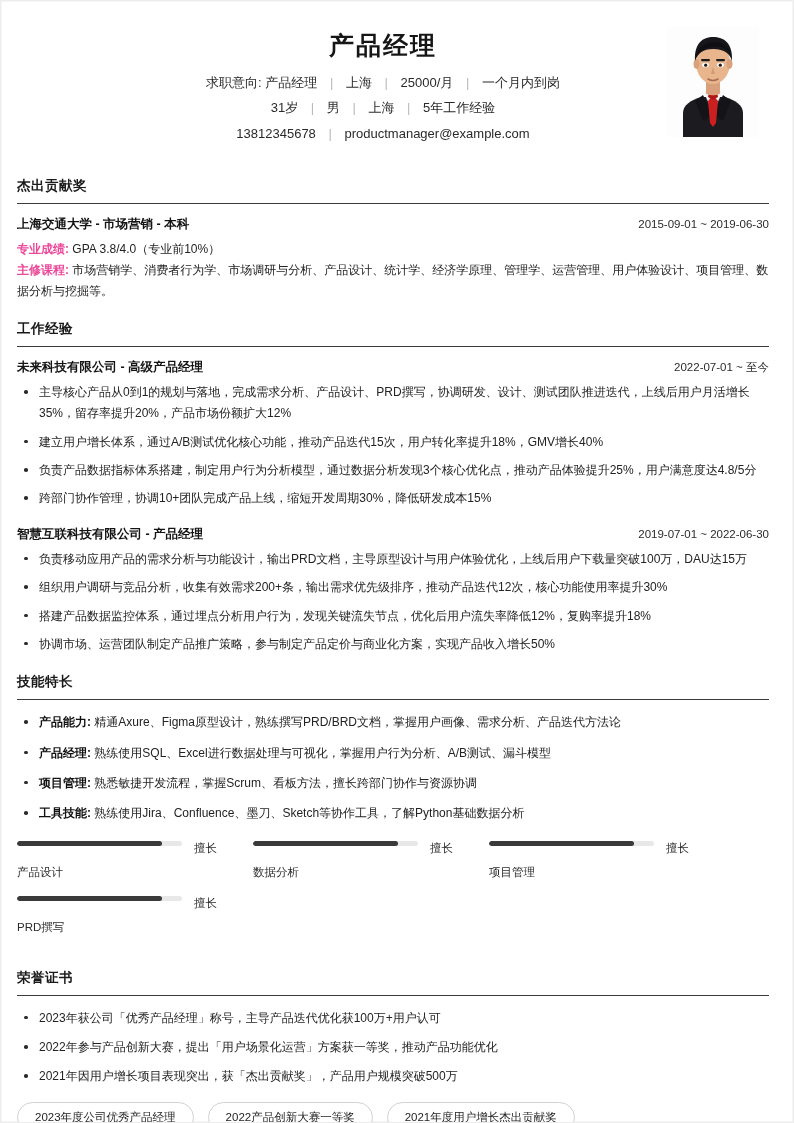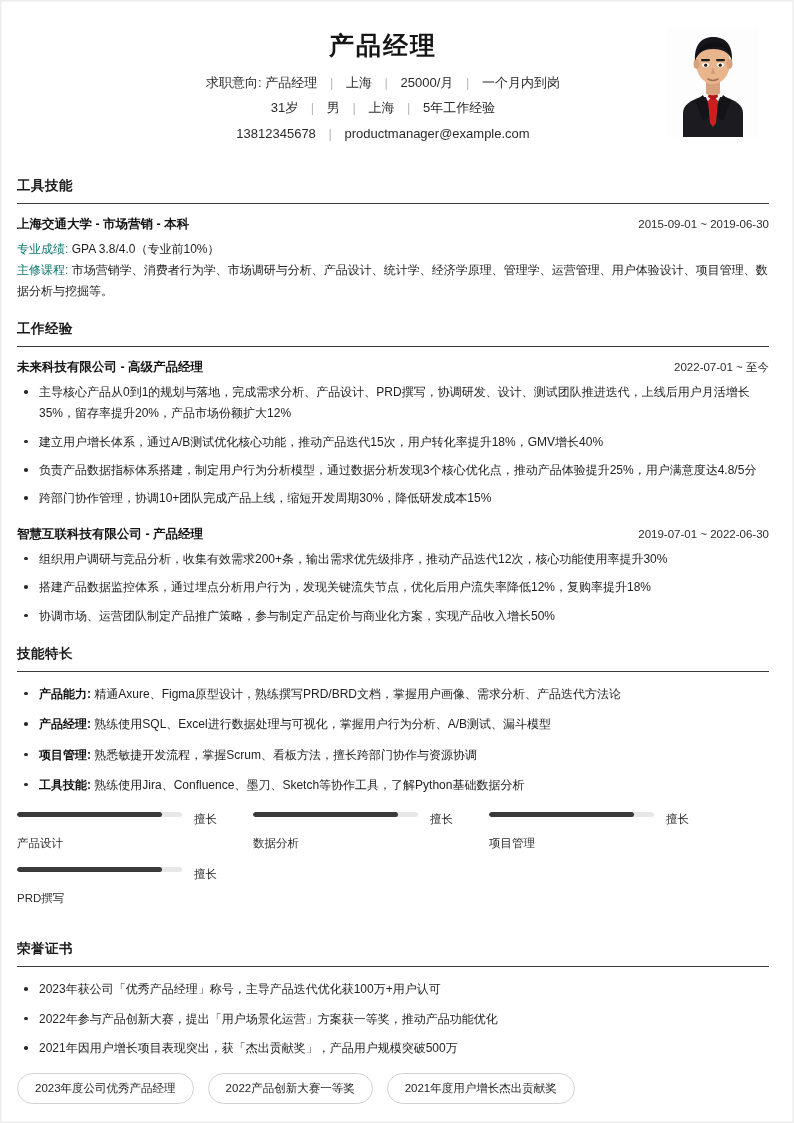--- a/index.html
+++ b/index.html
@@ -114,21 +114,21 @@
     font-size: 11.5px;
     color: #2b2b2b;
     white-space: nowrap;
     padding-left: 16px;
   }
   .detail-line {
     font-size: 12px;
     color: #232323;
     line-height: 1.75;
   }
-  .detail-line b { font-weight: normal; color: #0f766e; }
+  .detail-line b { font-weight: bold; color: #ec4899; }
 
   
   ul.bullets {
     list-style: none;
     margin: 0;
     padding: 0;
   }
   ul.bullets > li {
     position: relative;
     padding-left: 22px;
@@ -281,21 +281,21 @@
           <circle cx="53.3" cy="38.2" r="1.6" fill="#221a14"></circle>
 
           <path d="M46 40 L44 47 L48 47 Z" fill="#d39b74"></path>
 
           <path d="M41 52 Q46 55 51 52" stroke="#a86a50" stroke-width="1.5" fill="none" stroke-linecap="round"></path>
         </svg>
       </div>
     </div>
 
     <div class="section">
-      <div class="section-title">工具技能</div>
+      <div class="section-title">杰出贡献奖</div>
       <div class="section-rule"></div>
 
       <div class="entry">
         <div class="entry-head">
           <div class="entry-heading">上海交通大学 - 市场营销 - 本科</div>
           <div class="entry-date">2015-09-01 ~ 2019-06-30</div>
         </div>
         <div class="detail-line">
           <b>专业成绩:</b>
           <span>GPA 3.8/4.0（专业前10%）</span>
@@ -323,20 +323,21 @@
           <li>跨部门协作管理，协调10+团队完成产品上线，缩短开发周期30%，降低研发成本15%</li>
         </ul>
       </div>
 
       <div class="entry">
         <div class="entry-head">
           <div class="entry-heading">智慧互联科技有限公司 - 产品经理</div>
           <div class="entry-date">2019-07-01 ~ 2022-06-30</div>
         </div>
         <ul class="bullets">
+          <li>负责移动应用产品的需求分析与功能设计，输出PRD文档，主导原型设计与用户体验优化，上线后用户下载量突破100万，DAU达15万</li>
           <li>组织用户调研与竞品分析，收集有效需求200+条，输出需求优先级排序，推动产品迭代12次，核心功能使用率提升30%</li>
           <li>搭建产品数据监控体系，通过埋点分析用户行为，发现关键流失节点，优化后用户流失率降低12%，复购率提升18%</li>
           <li>协调市场、运营团队制定产品推广策略，参与制定产品定价与商业化方案，实现产品收入增长50%</li>
         </ul>
       </div>
     </div>
 
     <div class="section">
       <div class="section-title">技能特长</div>
       <div class="section-rule"></div>

